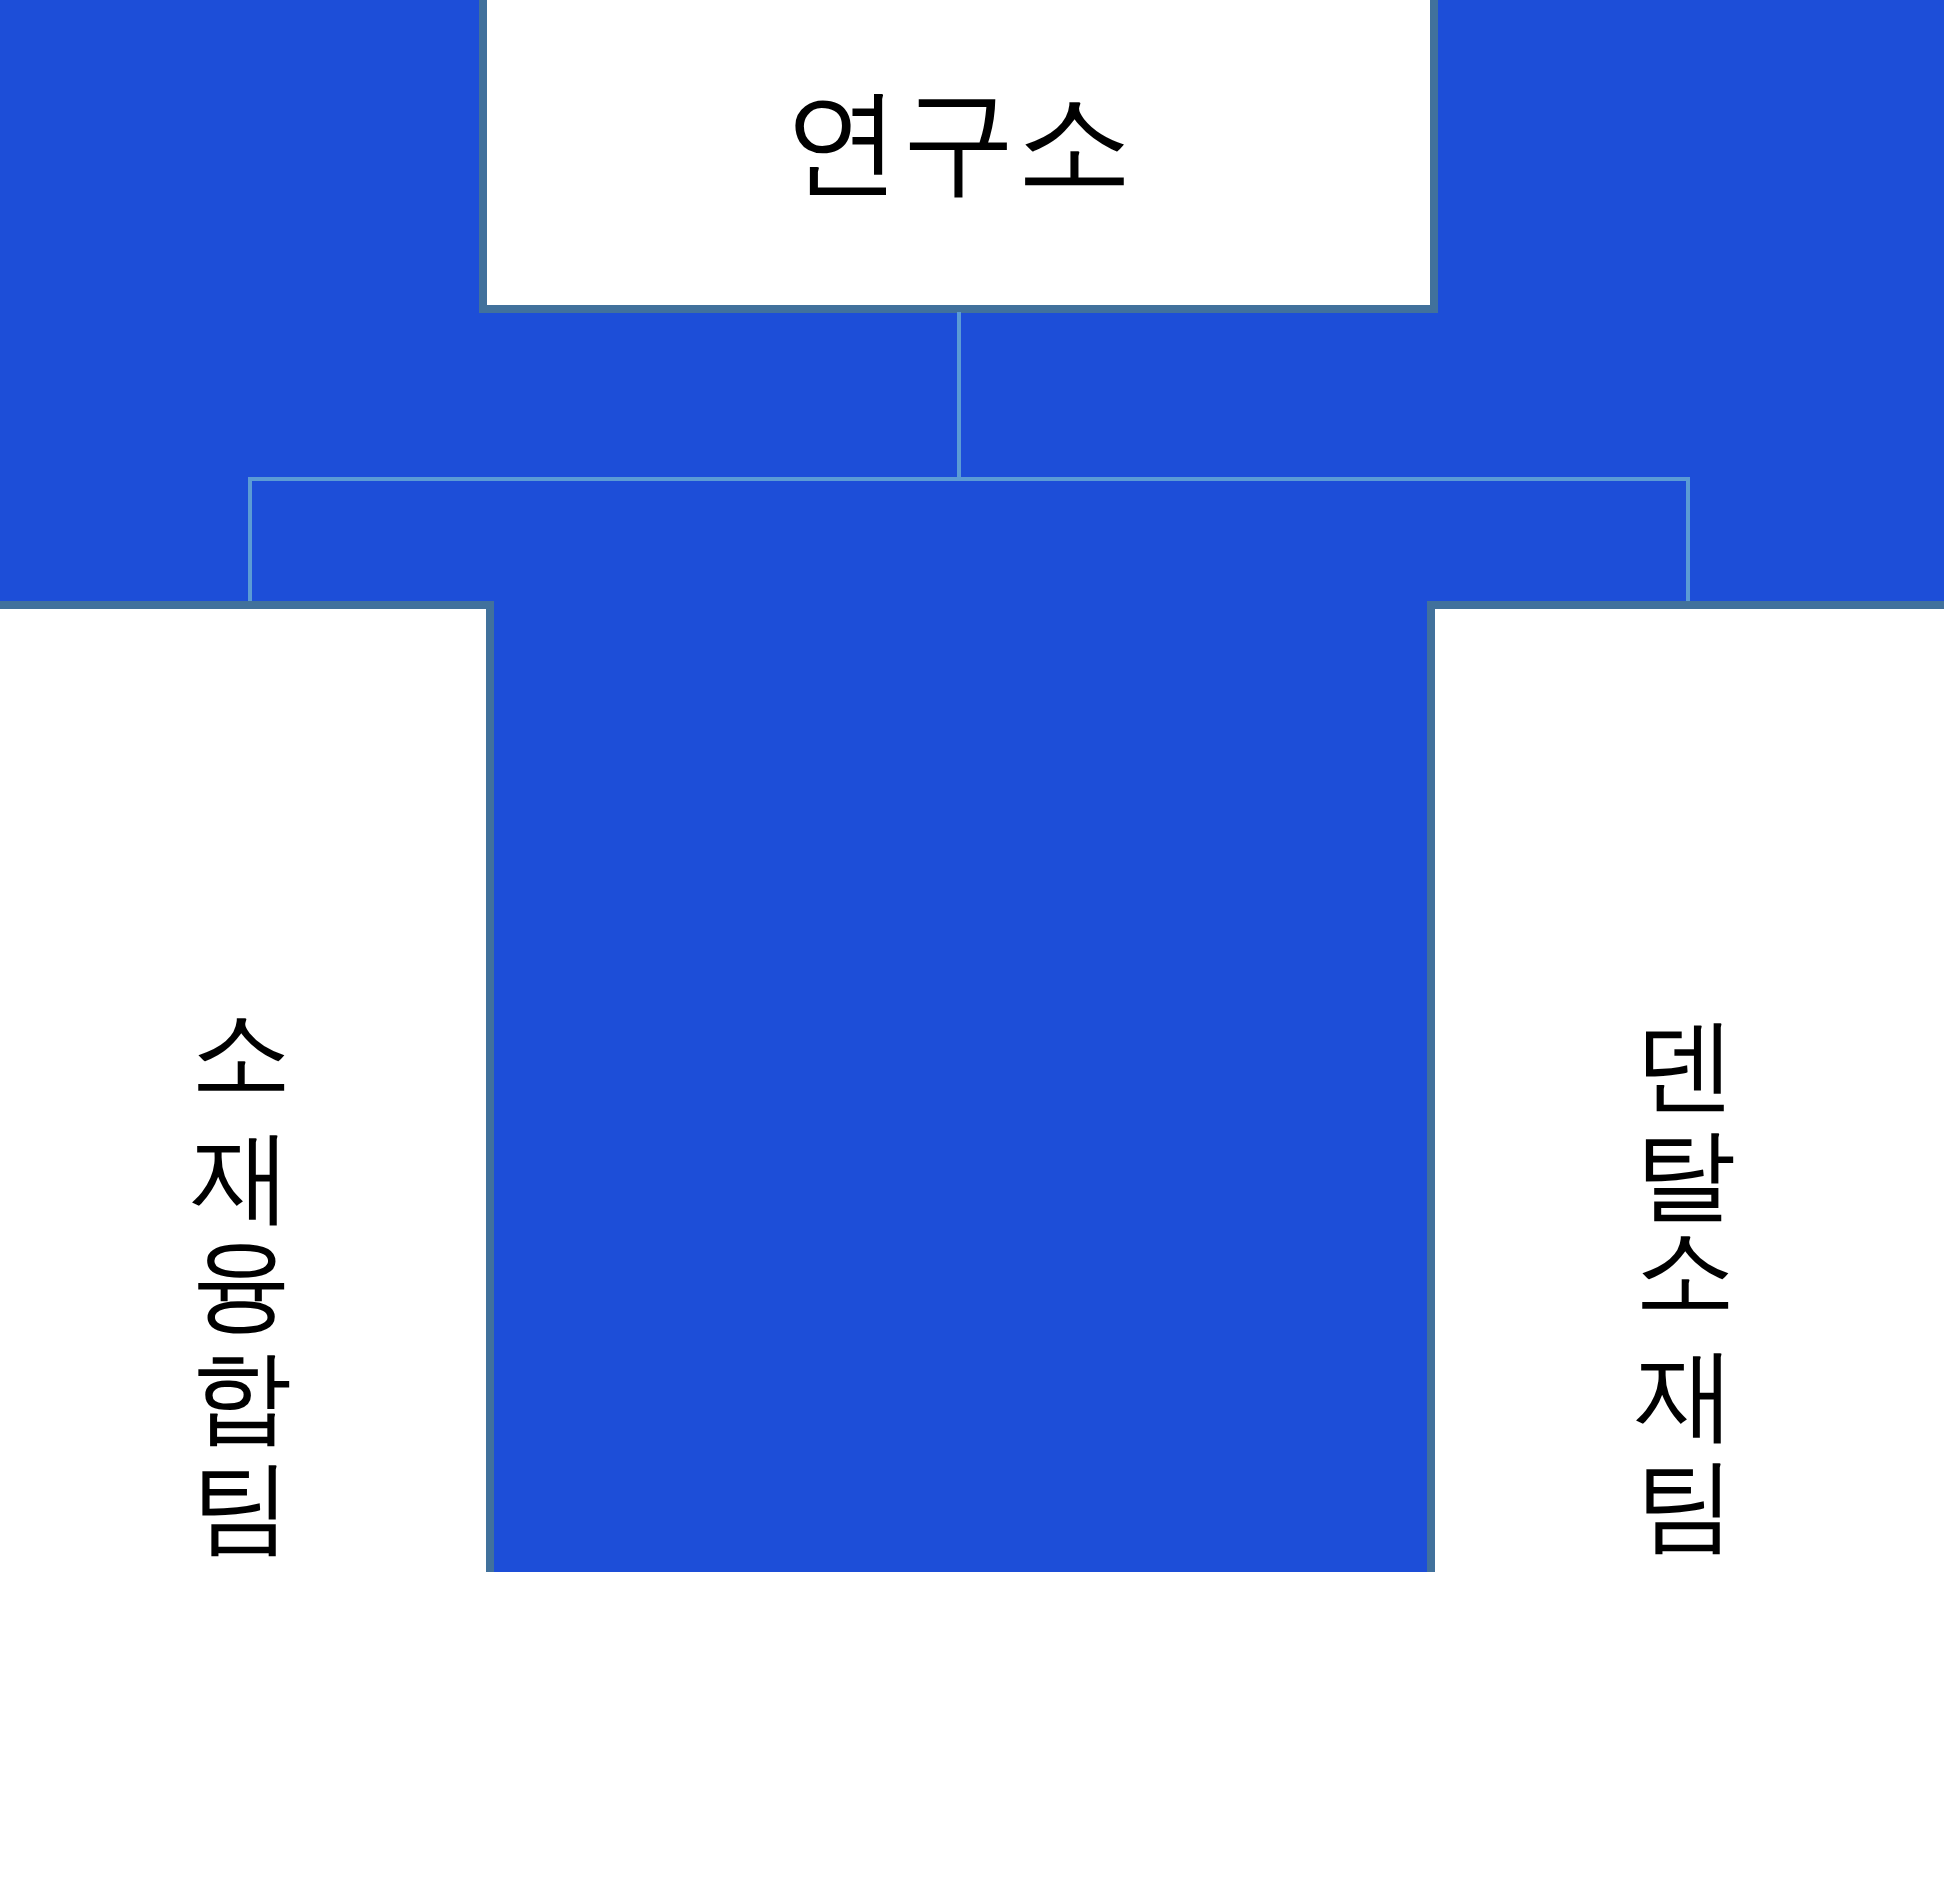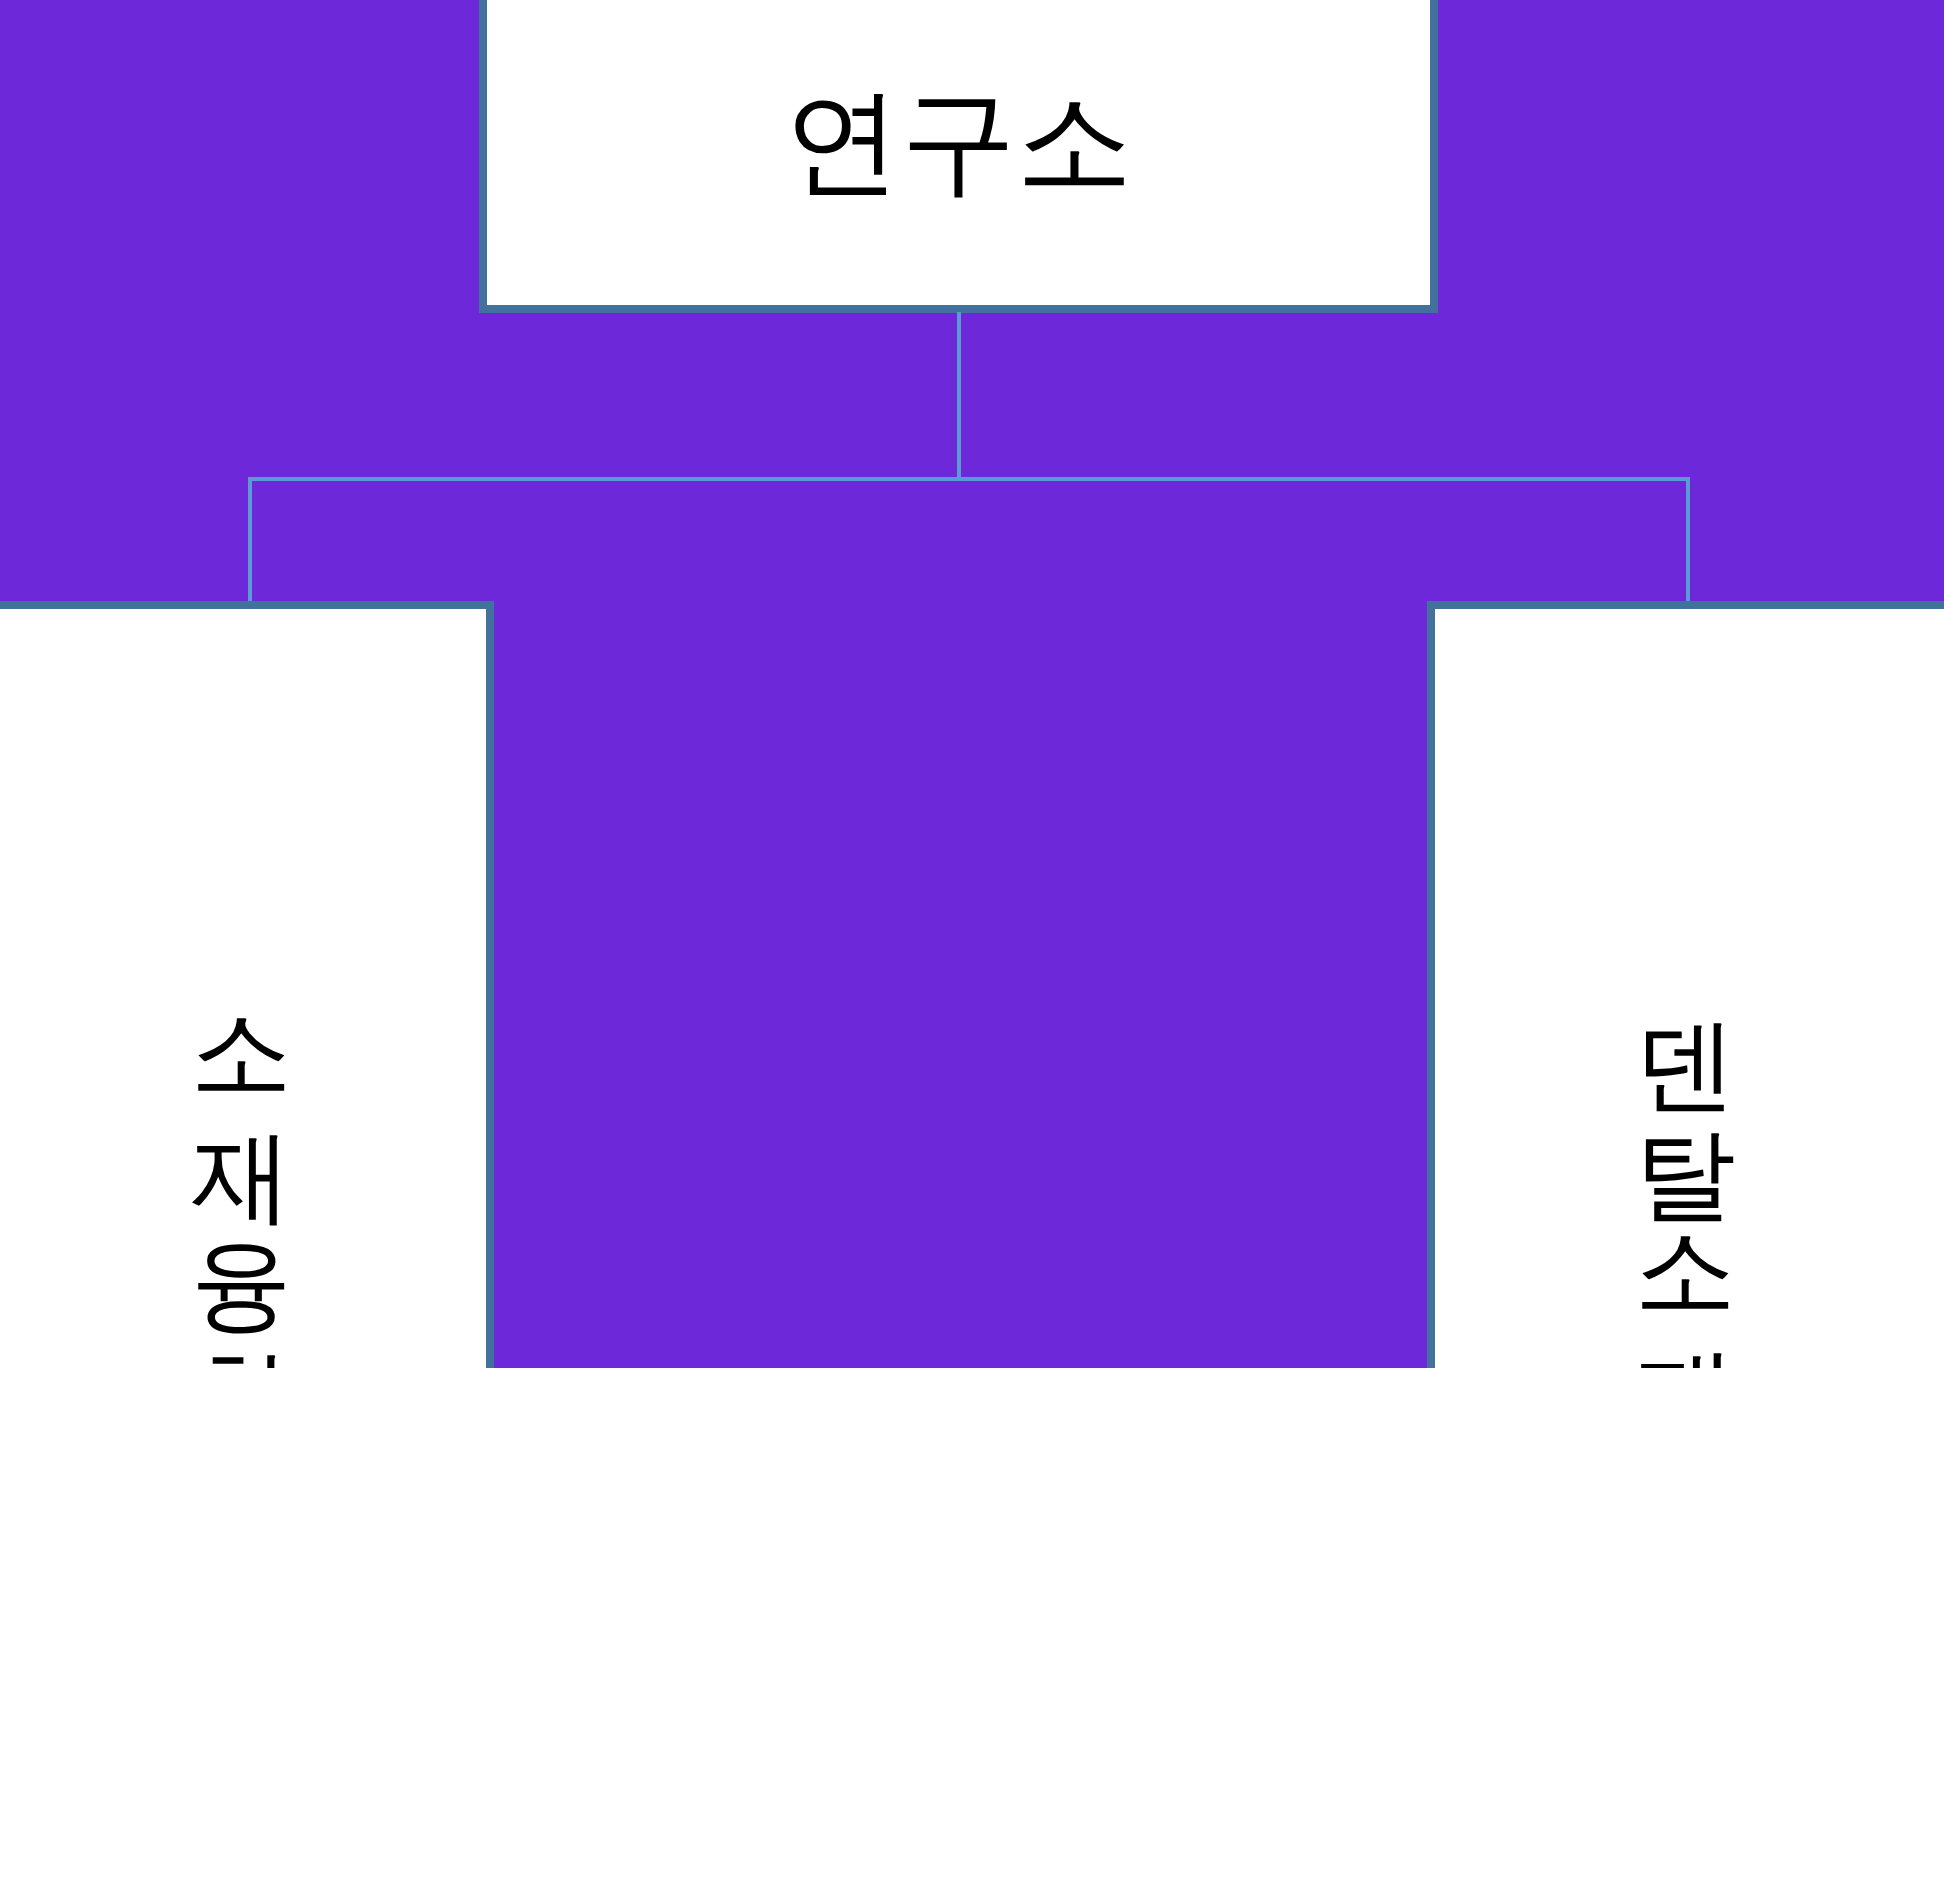--- a/index.html
+++ b/index.html
@@ -8,22 +8,22 @@
     padding: 0;
     background: #ffffff;
   }
   body {
     font-family: "Liberation Sans", "DejaVu Sans", sans-serif;
   }
 
   #chart-canvas {
     position: relative;
     width: 1944px;
-    height: 1368px;
-    background: #6d28d9;
+    height: 1572px;
+    background: #1d4ed8;
     overflow: hidden;
   }
 
   
   .node-box {
     position: absolute;
     box-sizing: border-box;
     background: #ffffff;
     border-style: solid;
     border-color: #41719c;

